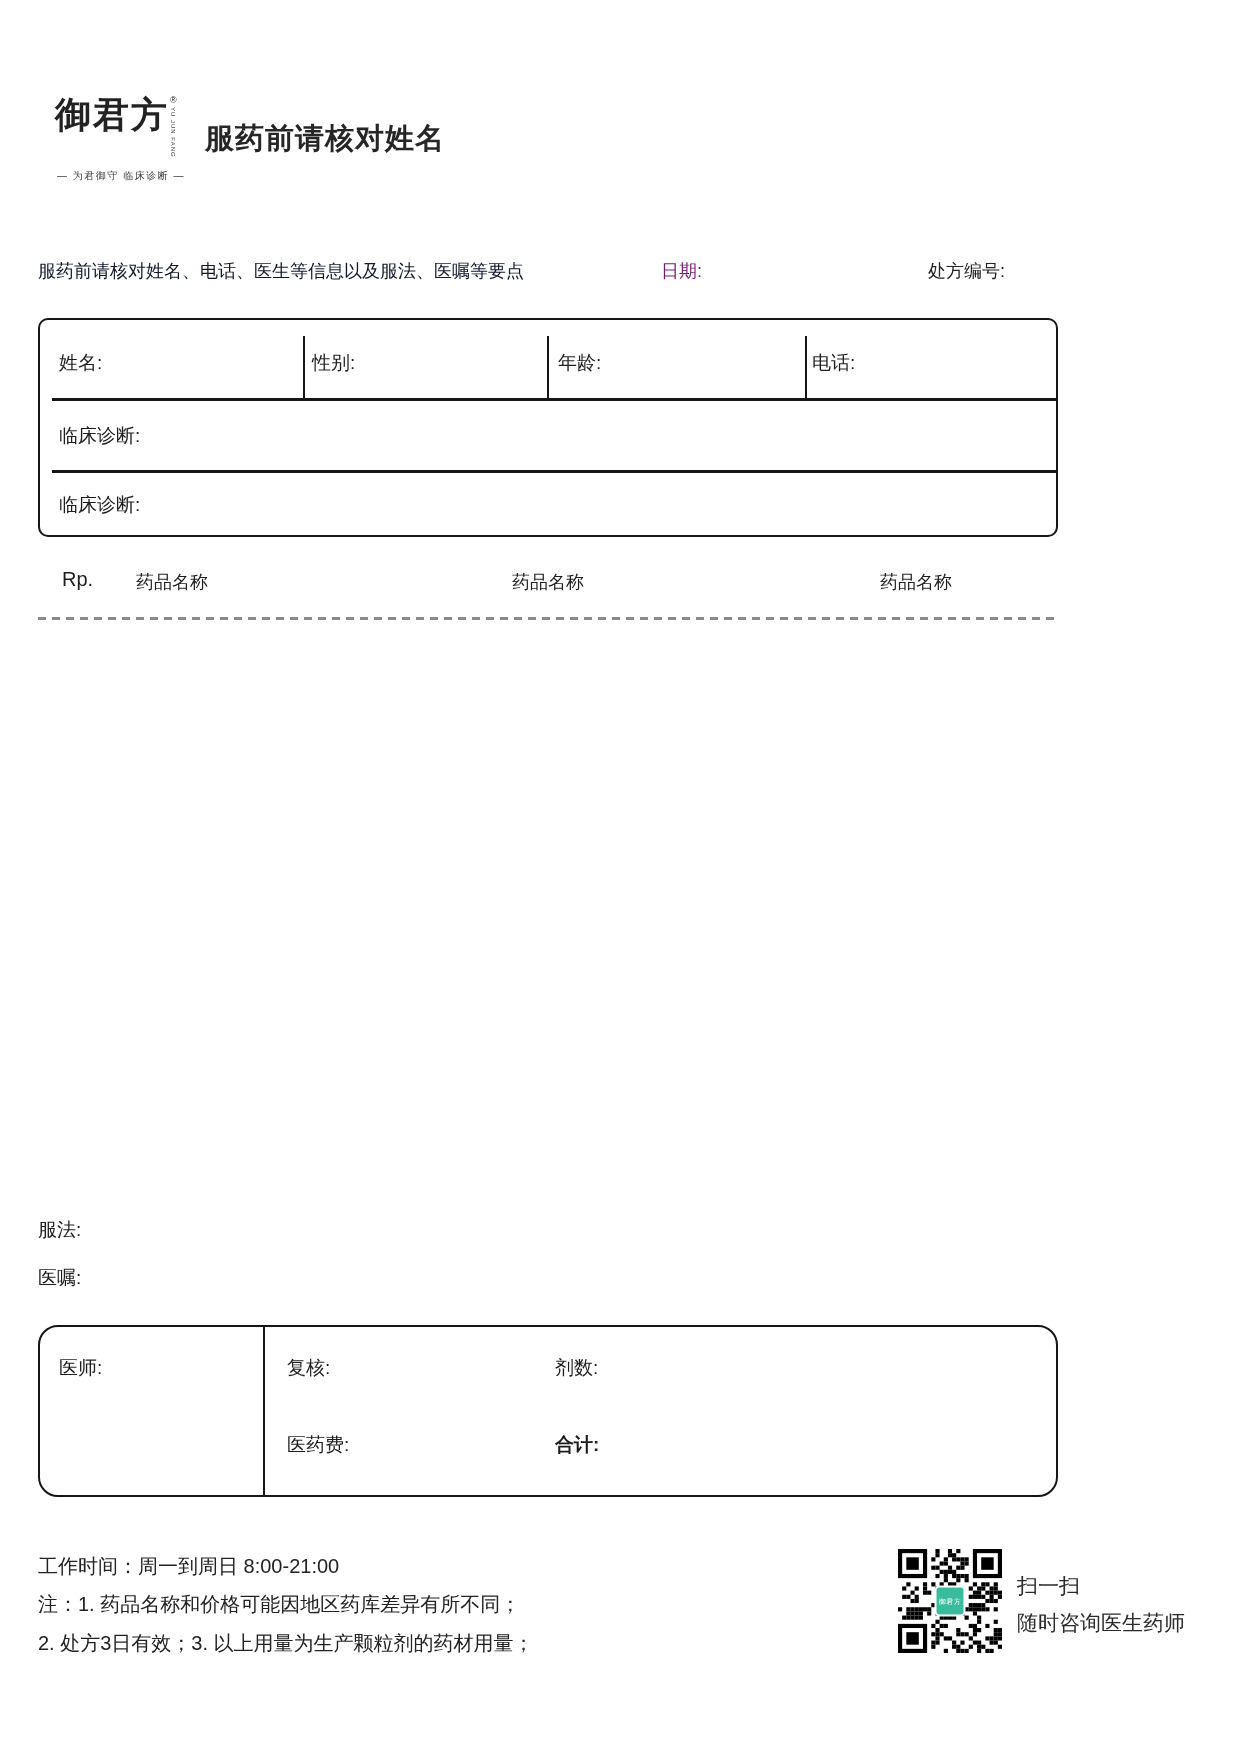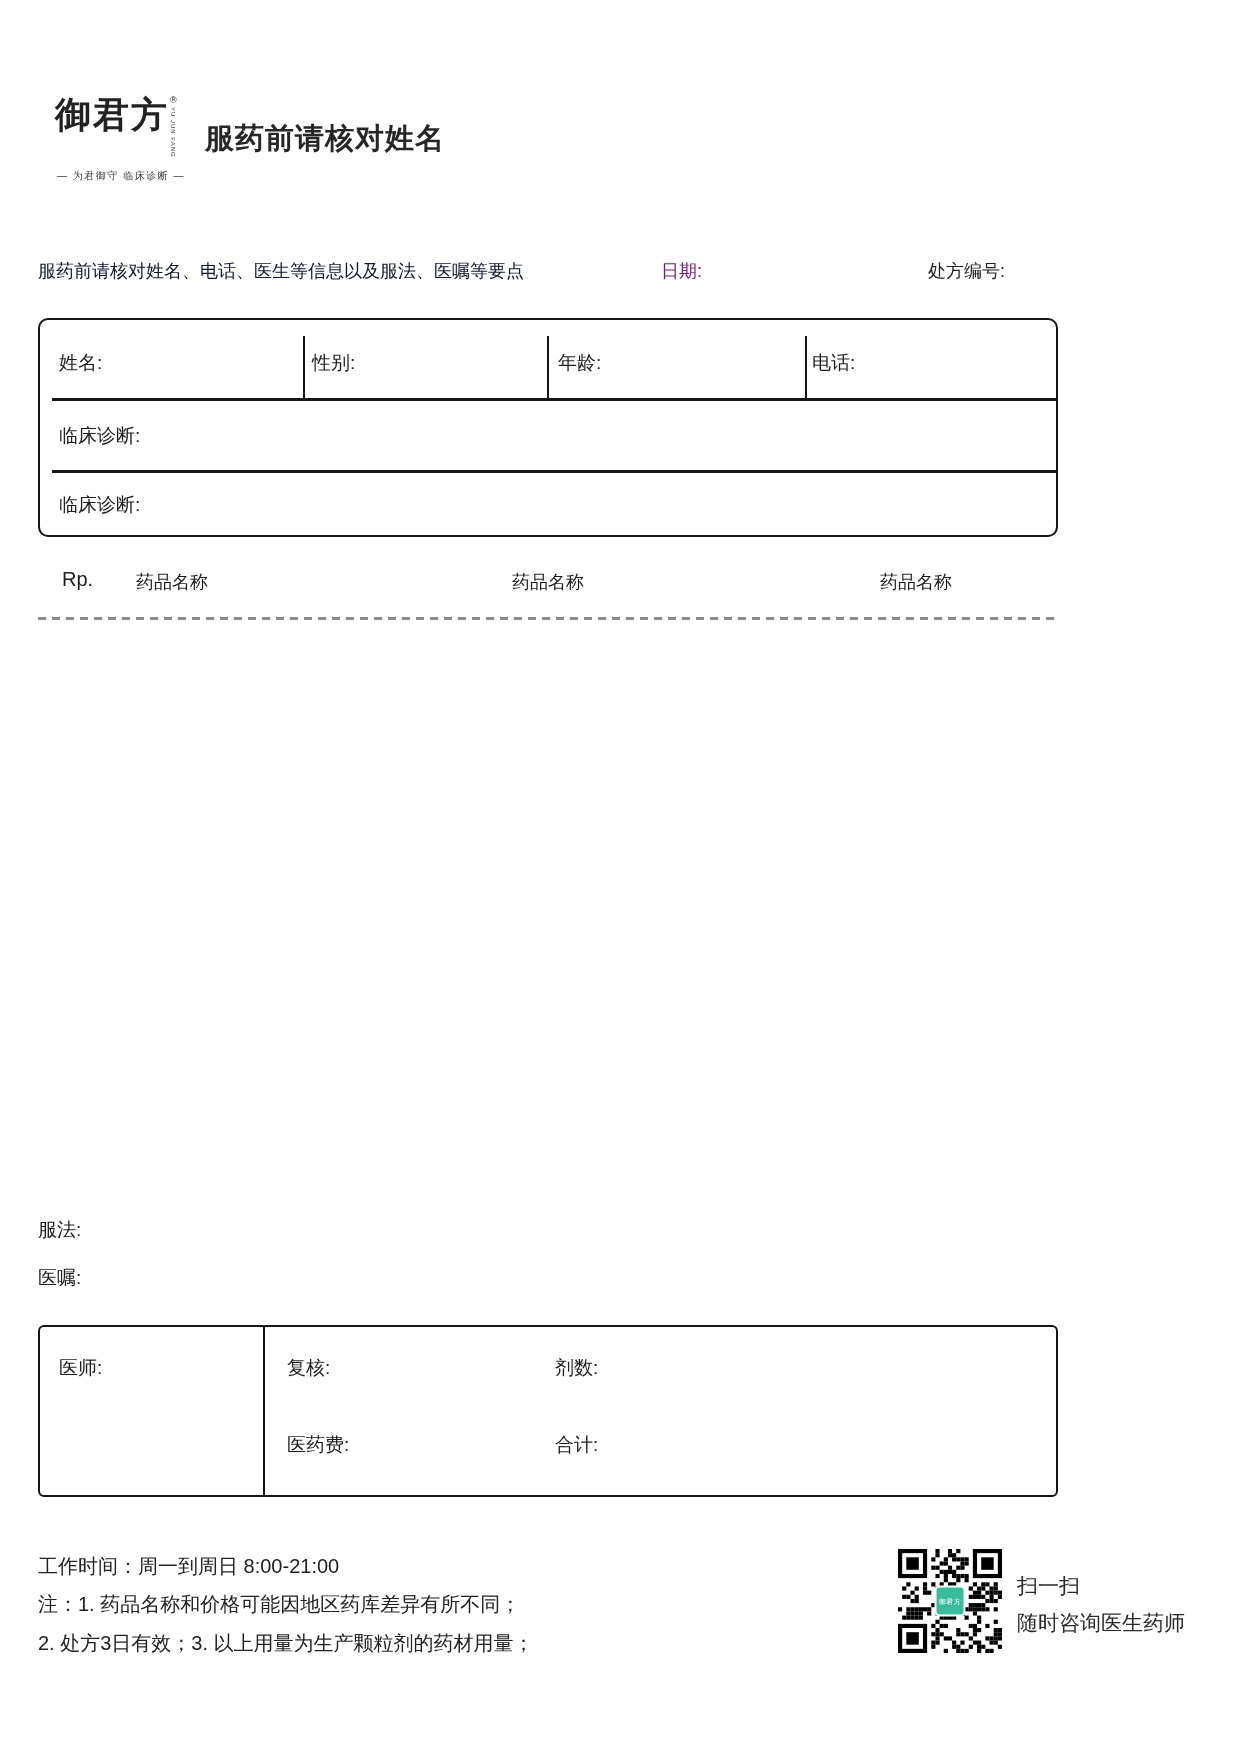--- a/index.html
+++ b/index.html
@@ -43,28 +43,28 @@
   .drug-col2{left:512px;top:570px;font-size:18px;color:#1d1d1d;}
   .drug-col3{left:880px;top:570px;font-size:18px;color:#1d1d1d;}
   .dashed-line{left:38px;top:617px;width:1020px;height:2.5px;
     background:repeating-linear-gradient(90deg,#8a8a8a 0 8px,transparent 8px 14px);}
 
   
   .usage-label{left:38px;top:1217px;font-size:19px;color:#1d1d1d;text-align:right;}
   .advice-label{left:38px;top:1265px;font-size:19px;color:#1d1d1d;}
 
   
-  .sign-box{left:38px;top:1325px;width:1016px;height:168px;border:2.5px solid #161616;border-radius:6px;}
+  .sign-box{left:38px;top:1325px;width:1016px;height:168px;border:2.5px solid #161616;border-radius:20px;}
   .s-div{position:absolute;left:223px;top:0;bottom:0;width:2px;background:#161616;}
   .s-label{position:absolute;font-size:19px;color:#1d1d1d;}
   .sl-doctor{left:19px;top:28px;}
   .sl-review{left:247px;top:28px;}
   .sl-dose{left:515px;top:28px;}
   .sl-fee{left:247px;top:105px;}
-  .sl-total{left:515px;top:105px;}
+  .sl-total{left:515px;top:105px;font-weight:bold;}
 
   
   .work-hours{left:38px;top:1553px;font-size:20px;color:#222;text-align:right;}
   .note1{left:38px;top:1591px;font-size:20px;color:#222;}
   .note2{left:38px;top:1630px;font-size:20px;color:#222;}
 
   .qr-wrap{left:898px;top:1549px;width:104px;height:104px;}
   .qr-wrap svg{display:block;}
   .qr-center{position:absolute;left:50%;top:50%;transform:translate(-50%,-50%);
     width:27px;height:27px;border-radius:5px;border:2px solid #fff;

